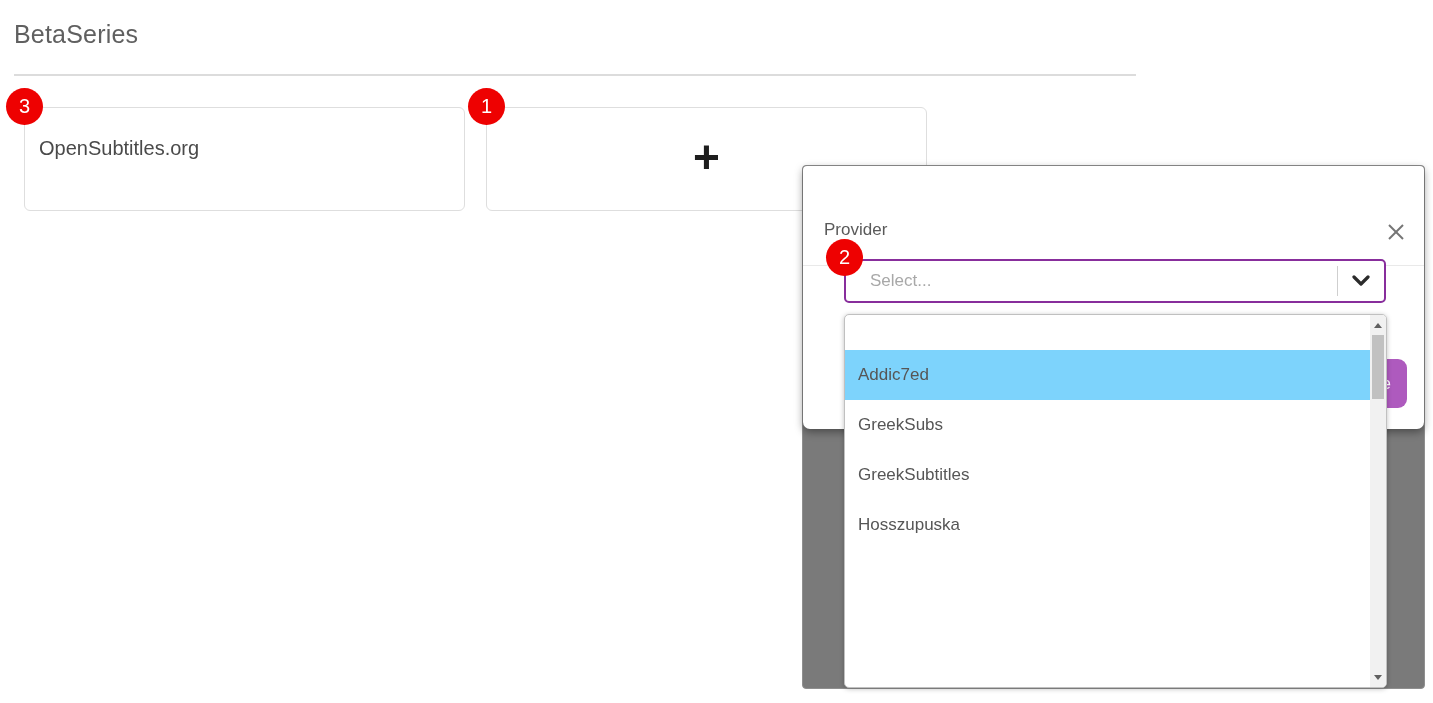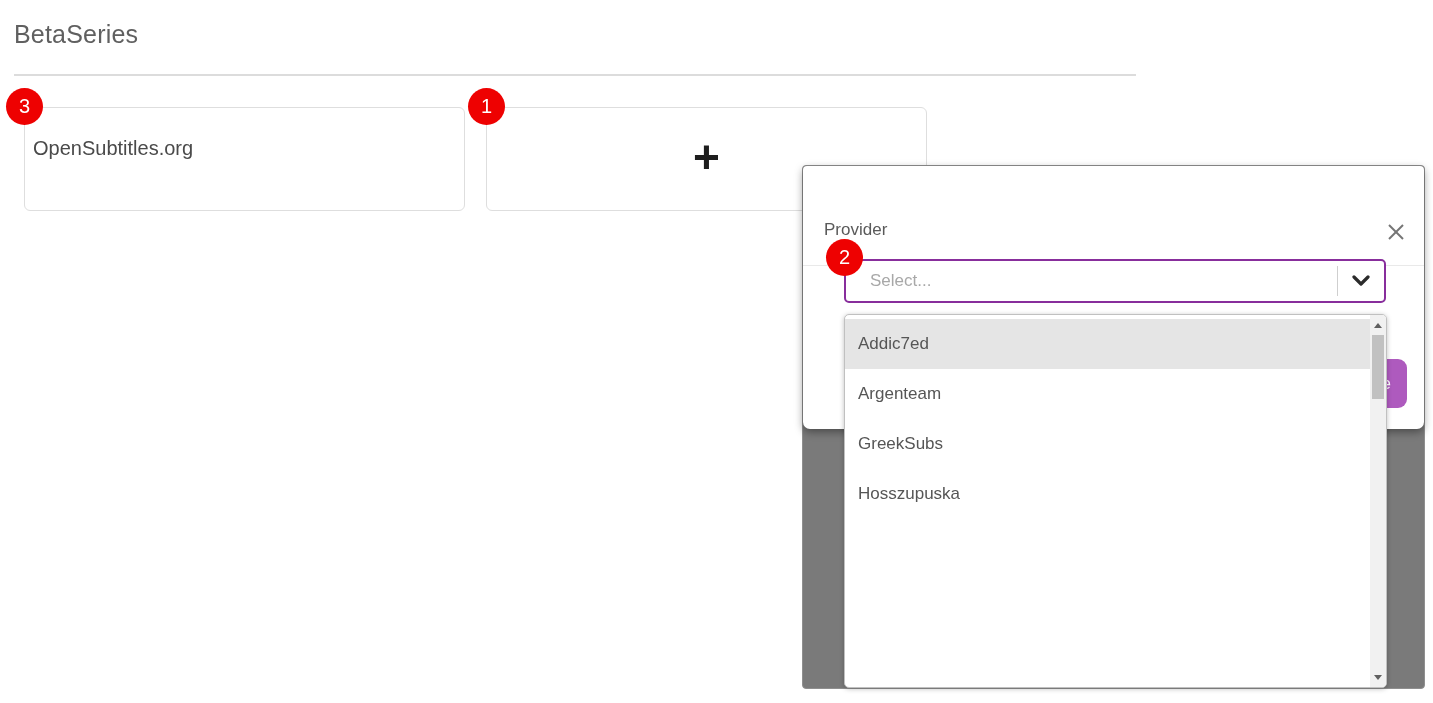--- a/index.html
+++ b/index.html
@@ -23,21 +23,21 @@
     background: #dcdcdc;
   }
 
   
   .provider-card {
     top: 107px; width: 441px; height: 104px;
     background: #fff;
     border: 1px solid #dedede;
     border-radius: 6px;
   }
-  .card-opensubtitles { left: 24px; padding: 29px 8px; }
+  .card-opensubtitles { left: 24px; padding: 29px 14px; }
   .card-opensubtitles .card-label {
     font-size: 20px; color: #4a4a4a;
   }
   .card-add { left: 486px; display: flex; align-items: center; justify-content: center; cursor: pointer; }
   .plus-glyph {
     font-size: 46px; font-weight: 700; color: #1e1e1e;
     line-height: 1; margin-top: -4px;
   }
 
   
@@ -115,21 +115,21 @@
   }
   .dropdown-list {
     left: 0; top: 4px; width: 526px;
   }
   .dropdown-item {
     height: 50px; line-height: 50px;
     padding-left: 13px;
     font-size: 17px; color: #565656;
     cursor: pointer;
   }
-  .dropdown-item.highlighted { background: #e5e5e5; }
+  .dropdown-item.highlighted { background: #7dd3fc; margin-top: 31px; }
 
   
   .dropdown-scrollbar {
     right: 0; top: 0; width: 16px; height: 372px;
     background: #f1f1f1;
   }
   .scroll-btn {
     position: absolute; left: 0; width: 16px; height: 16px;
     display: flex; align-items: center; justify-content: center;
     cursor: pointer;
@@ -201,22 +201,22 @@
         </svg>
       </span>
     </div>
   </div>
 
   <button class="abs save-button">Save</button>
 
   <div class="abs dropdown-menu">
     <div class="abs dropdown-list">
       <div class="dropdown-item highlighted">Addic7ed</div>
-      <div class="dropdown-item">Argenteam</div>
       <div class="dropdown-item">GreekSubs</div>
+      <div class="dropdown-item">GreekSubtitles</div>
       <div class="dropdown-item">Hosszupuska</div>
     </div>
 
     <div class="abs dropdown-scrollbar">
       <span class="scroll-btn scroll-btn-up">
         <span class="tri-up"></span>
       </span>
       <span class="scroll-thumb"></span>
       <span class="scroll-btn scroll-btn-down">
         <span class="tri-down"></span>

